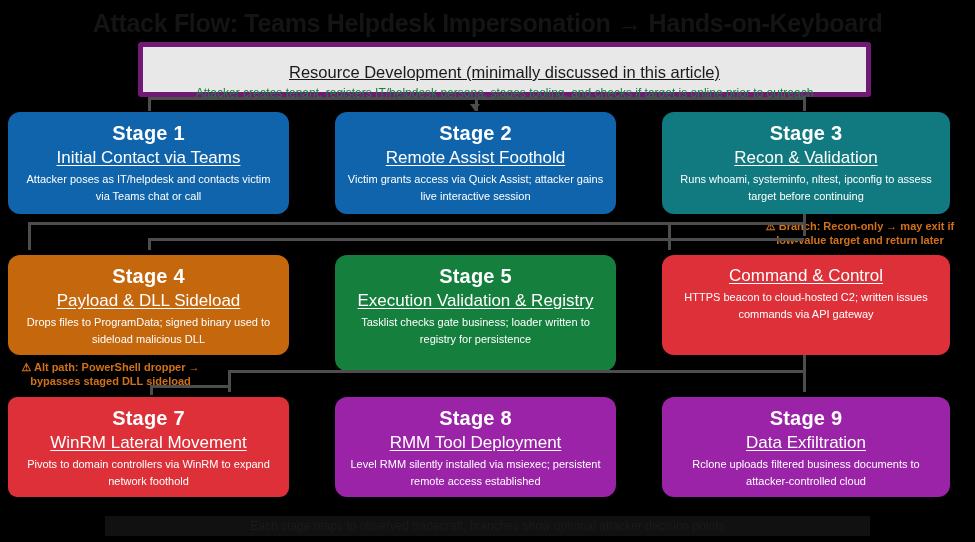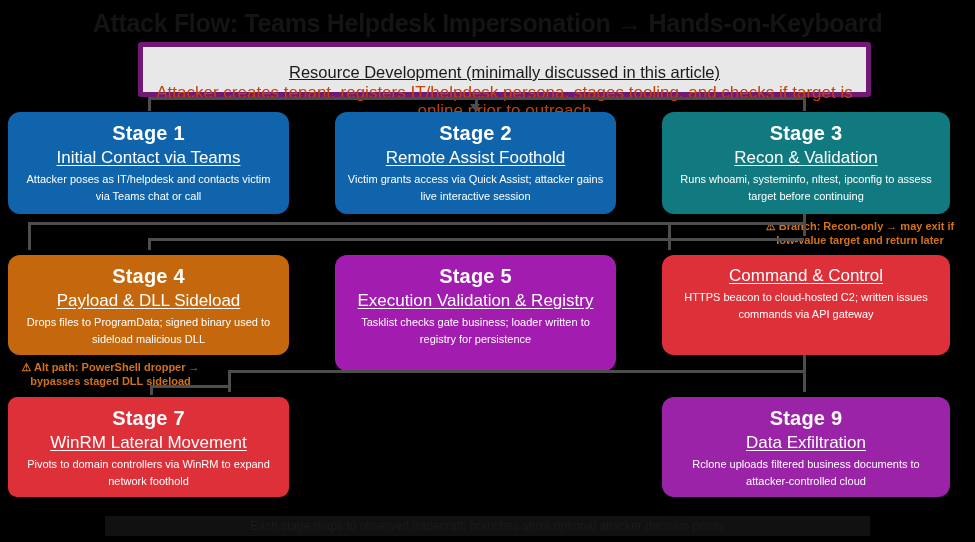--- a/index.html
+++ b/index.html
@@ -48,22 +48,22 @@
     text-align: center;
     box-shadow: 1px 2px 4px rgba(0,0,0,0.5);
   }
   .res-dev-title {
     font-size: 16.5px;
     color: #1a1a1a;
     text-decoration: underline;
     line-height: 23px;
   }
   .res-dev-desc {
-    font-size: 17px;
-    color: #c2410c;
+    font-size: 12px;
+    color: #15803d;
     line-height: 18px;
     padding: 0 10px;
   }
 
   
   .stage {
     position: absolute;
     border-radius: 12px;
     text-align: center;
     color: #ffffff;
@@ -177,21 +177,21 @@
   <div class="conn conn-h" style="left:148px; top:238px; width:656px;"></div>
   <div class="conn conn-v" style="left:148px; top:238px; height:12px;"></div>
   <div class="conn conn-v" style="left:668px; top:222px; height:28px;"></div>
 
   <div class="stage" style="left:8px; top:255px; width:281px; height:100px; background:#c4670d;">
     <div class="stage-num">Stage 4</div>
     <div class="stage-title">Payload &amp; DLL Sideload</div>
     <div class="stage-desc">Drops files to ProgramData; signed binary used to sideload malicious DLL</div>
   </div>
 
-  <div class="stage" style="left:335px; top:255px; width:281px; height:116px; background:#a21caf;">
+  <div class="stage" style="left:335px; top:255px; width:281px; height:116px; background:#15803d;">
     <div class="stage-num">Stage 5</div>
     <div class="stage-title">Execution Validation &amp; Registry</div>
     <div class="stage-desc">Tasklist checks gate business; loader written to registry for persistence</div>
   </div>
 
   <div class="stage" style="left:662px; top:255px; width:288px; height:100px; background:#dd3038;">
     <div class="stage-title">Command &amp; Control</div>
     <div class="stage-desc">HTTPS beacon to cloud-hosted C2; written issues commands via API gateway</div>
   </div>
 
@@ -206,20 +206,25 @@
   <div class="conn conn-h" style="left:150px; top:385px; width:80px;"></div>
   <div class="conn conn-v" style="left:150px; top:385px; height:10px;"></div>
   <div class="conn conn-v" style="left:803px; top:370px; height:22px;"></div>
 
   <div class="stage" style="left:8px; top:397px; width:281px; height:100px; background:#dd3038;border-radius:9px;">
     <div class="stage-num">Stage 7</div>
     <div class="stage-title">WinRM Lateral Movement</div>
     <div class="stage-desc">Pivots to domain controllers via WinRM to expand network foothold</div>
   </div>
 
+  <div class="stage" style="left:335px; top:397px; width:281px; height:100px; background:#9b23a8;">
+    <div class="stage-num">Stage 8</div>
+    <div class="stage-title">RMM Tool Deployment</div>
+    <div class="stage-desc">Level RMM silently installed via msiexec; persistent remote access established</div>
+  </div>
 
   <div class="stage" style="left:662px; top:397px; width:288px; height:100px; background:#9b23a8;">
     <div class="stage-num">Stage 9</div>
     <div class="stage-title">Data Exfiltration</div>
     <div class="stage-desc">Rclone uploads filtered business documents to attacker-controlled cloud</div>
   </div>
 
   <div class="footer">Each stage maps to observed tradecraft; branches show optional attacker decision points</div>
 
 </div>

